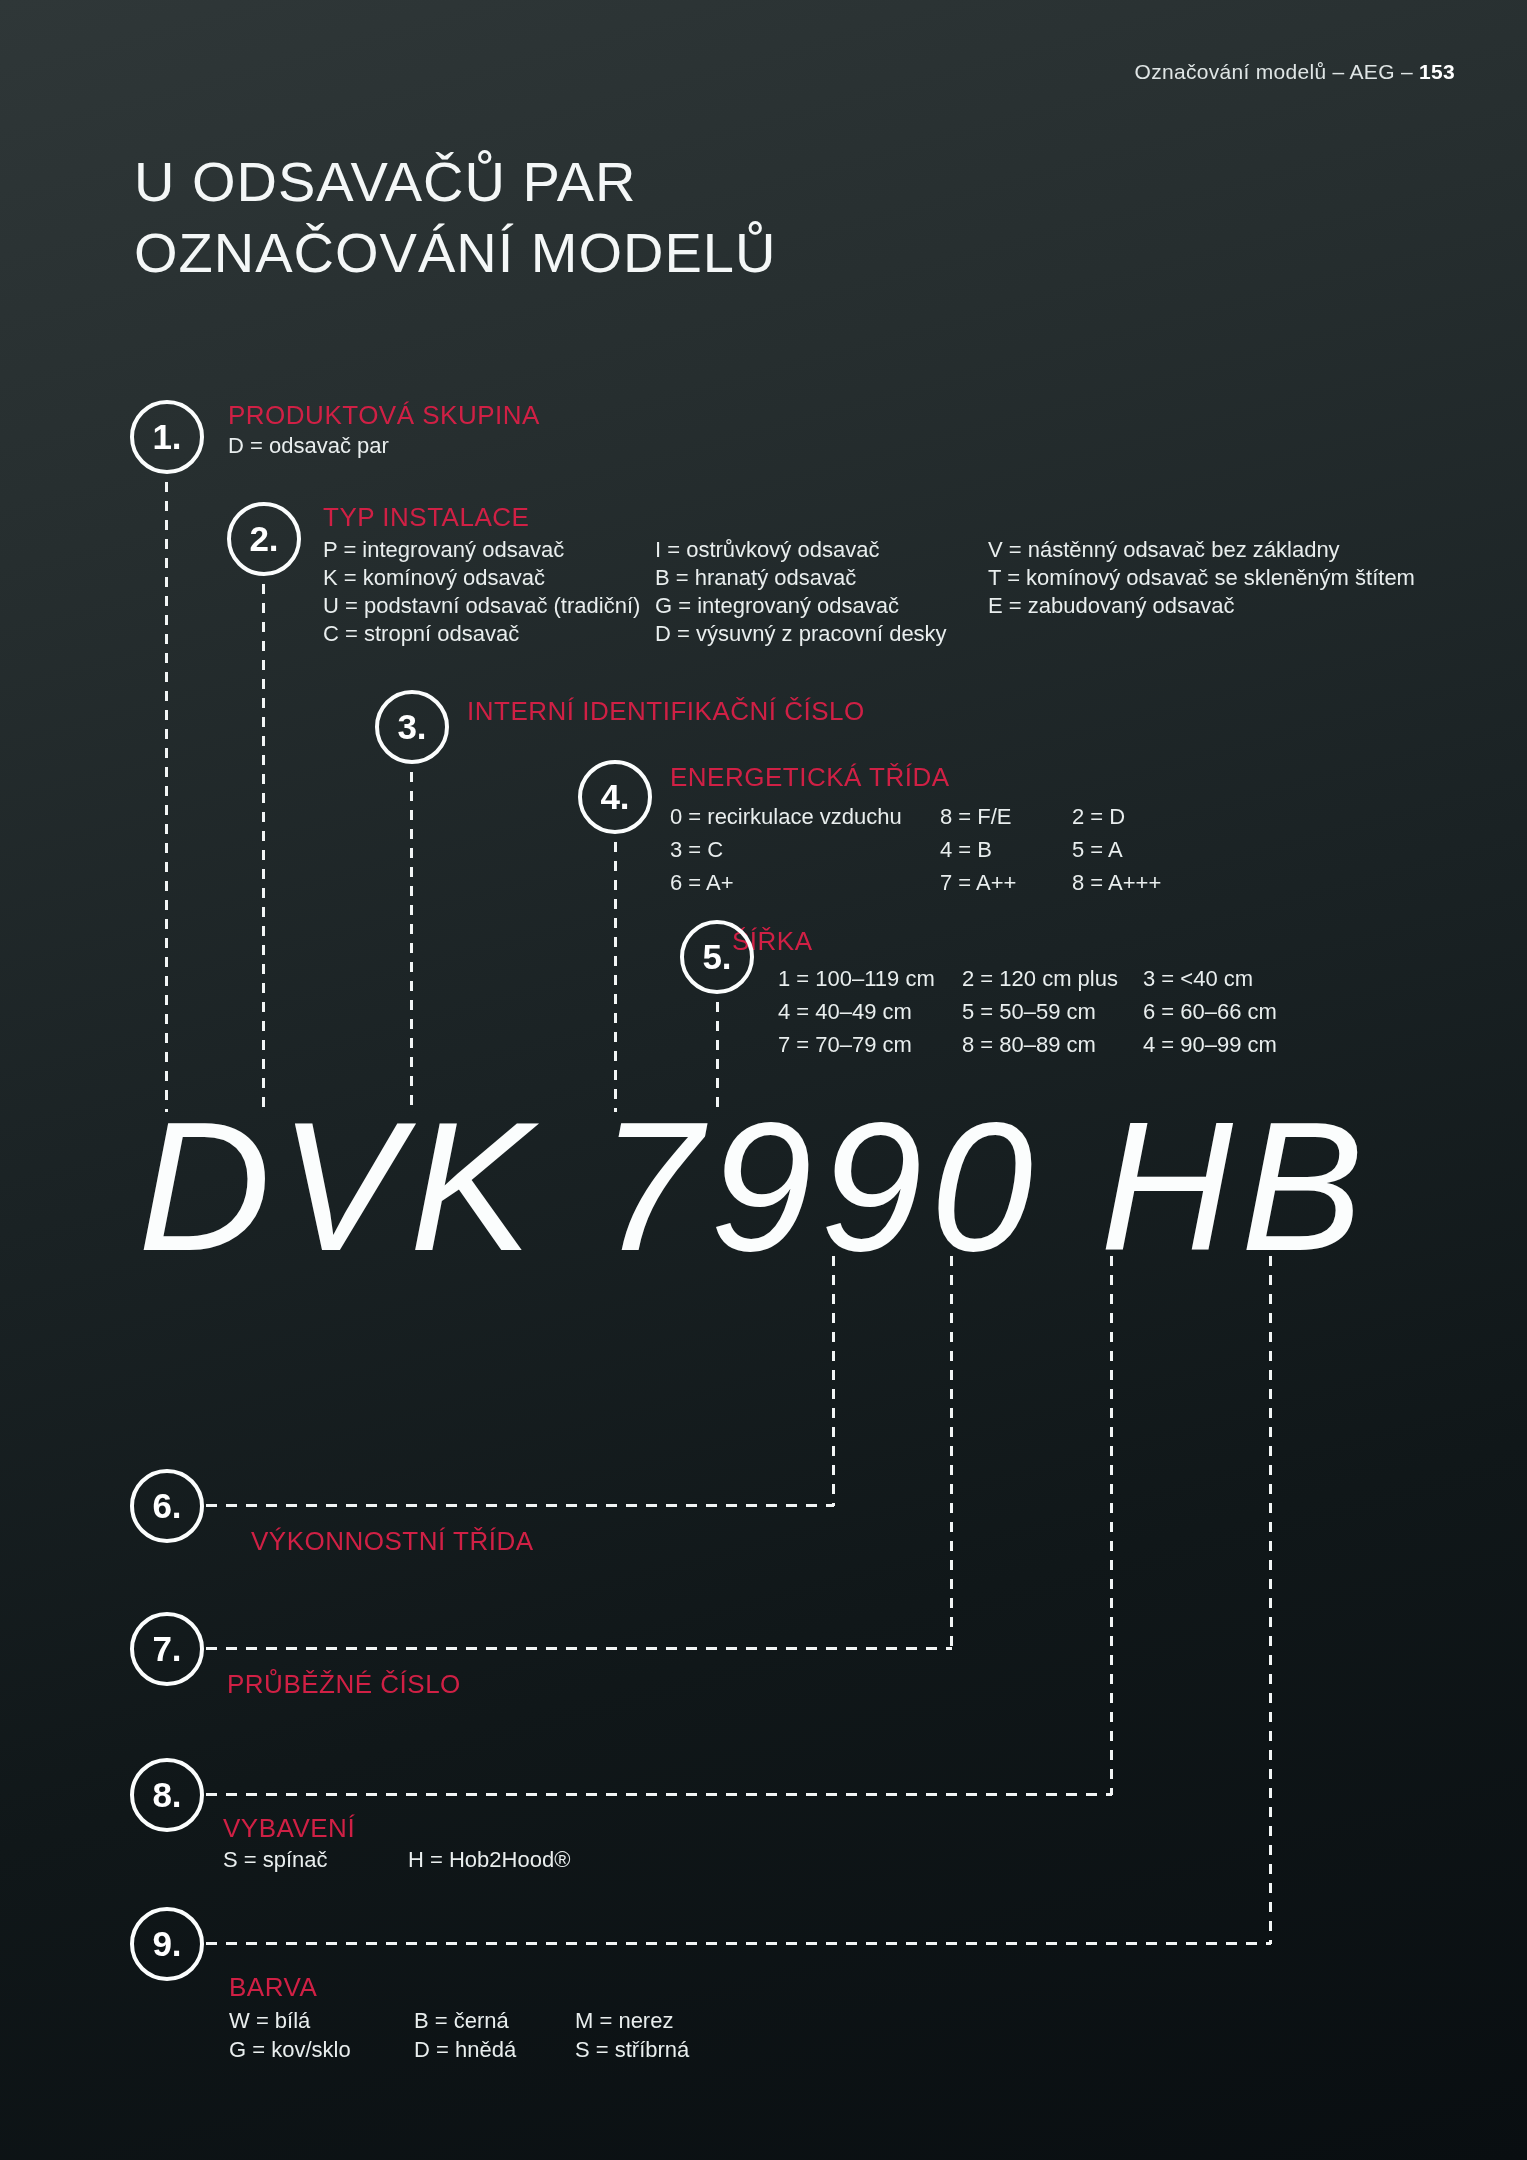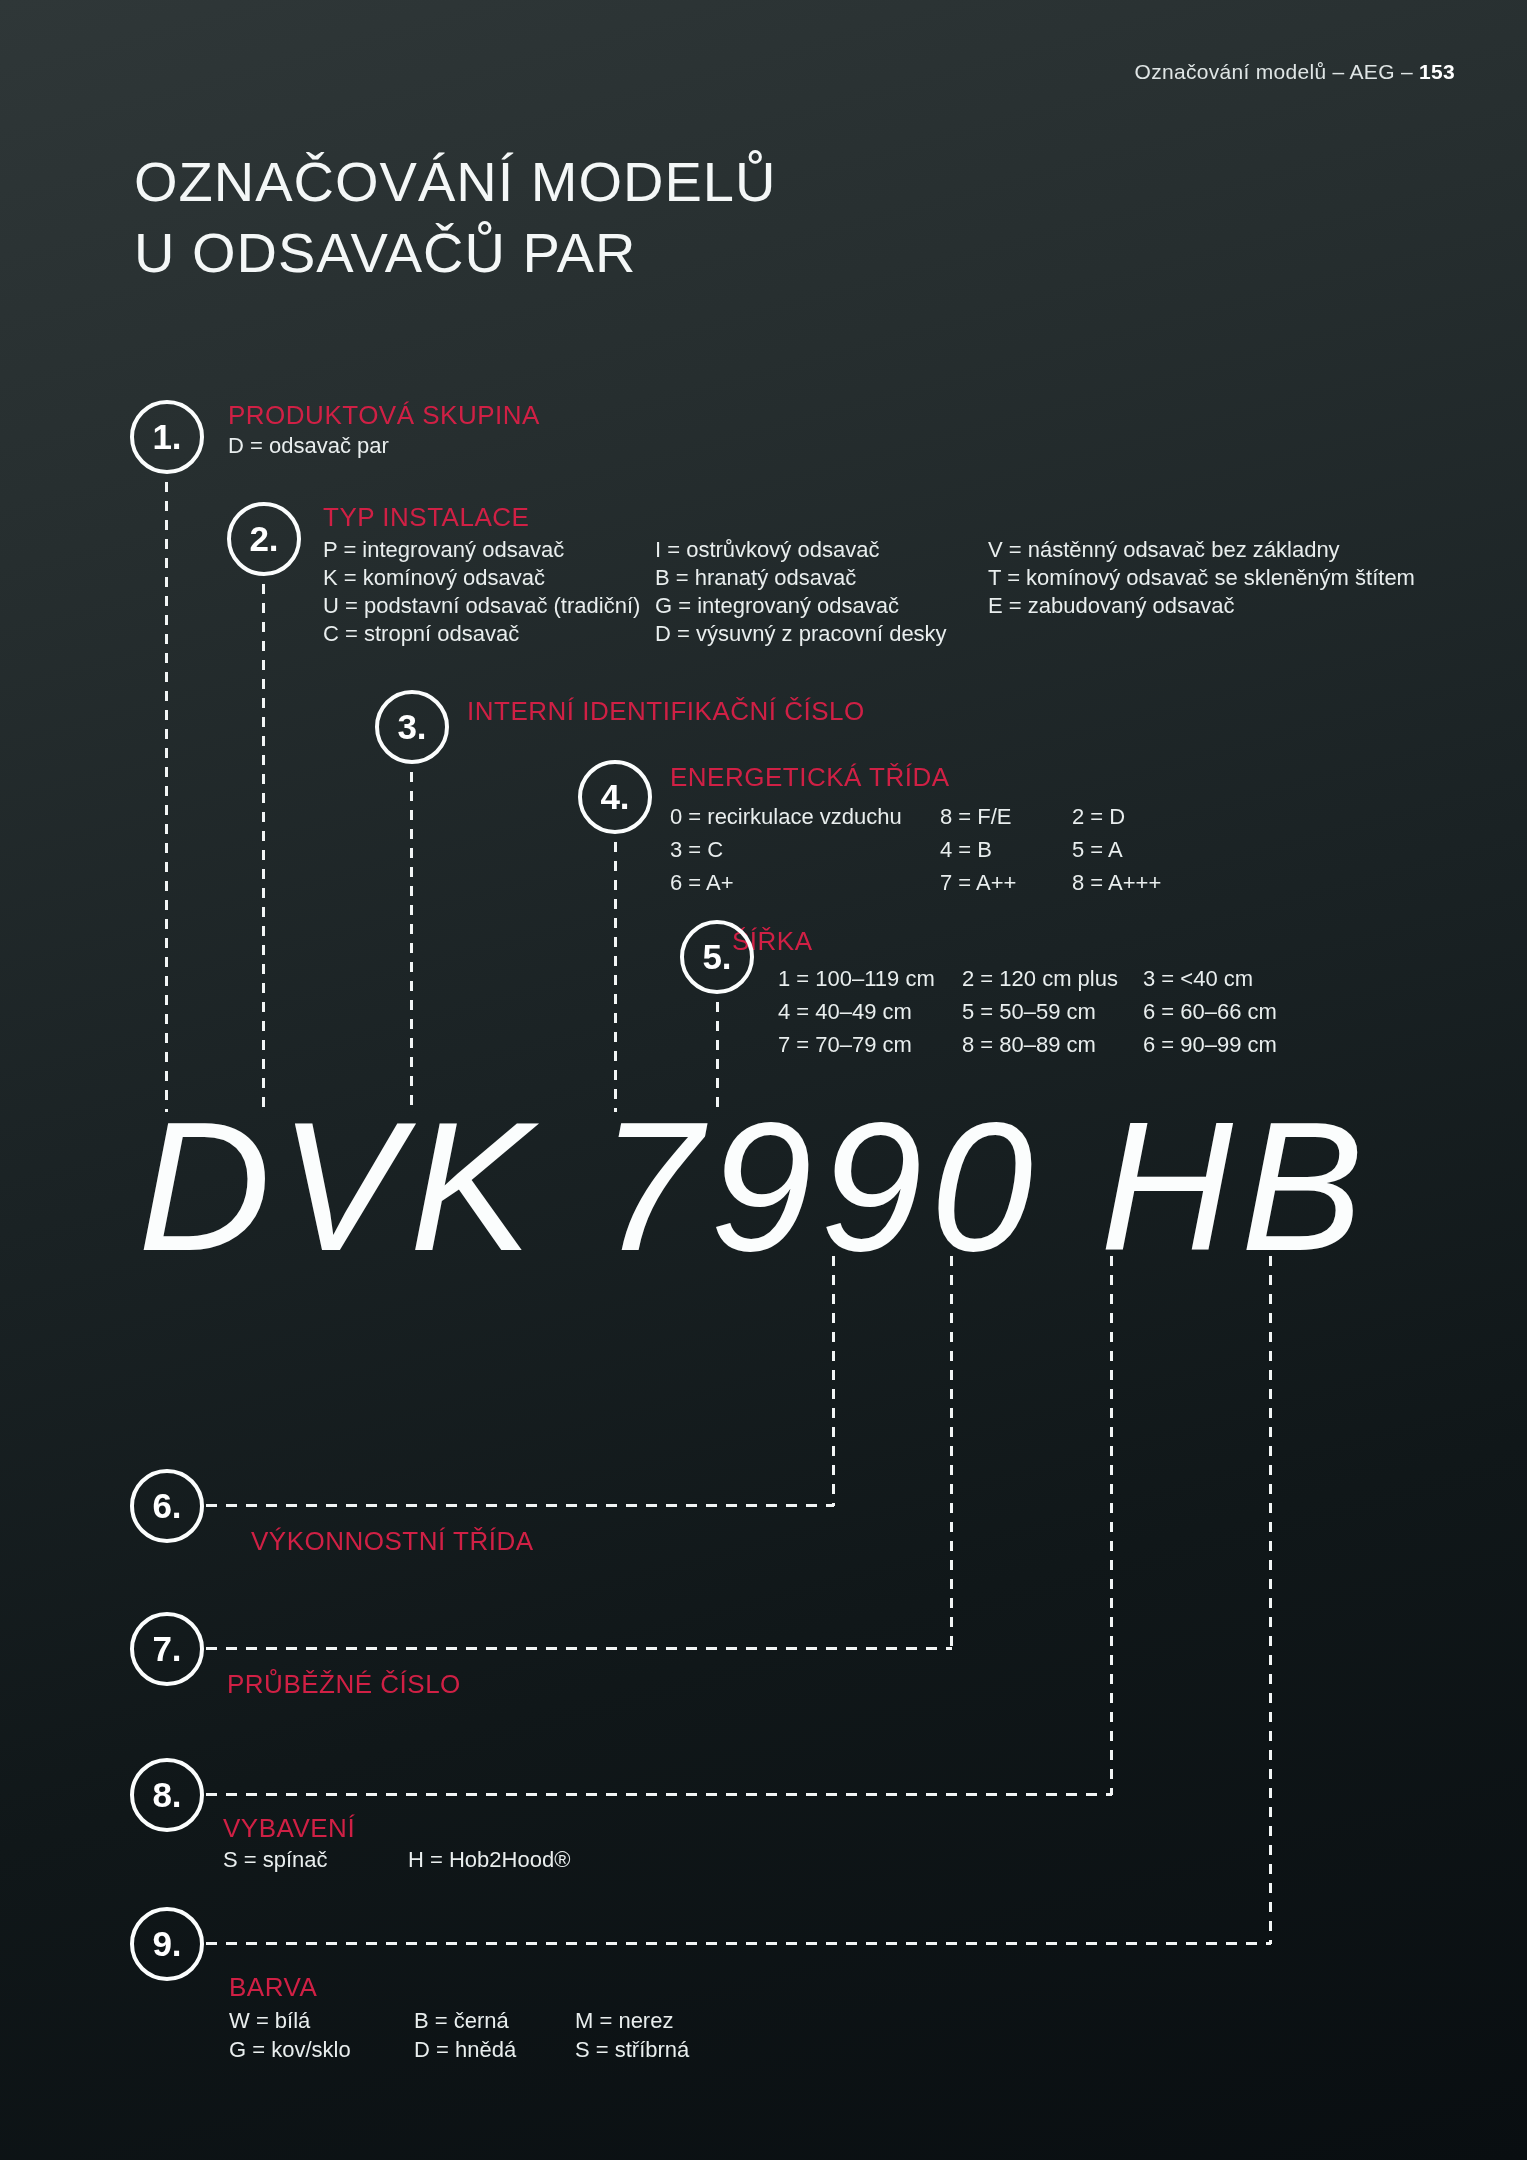--- a/index.html
+++ b/index.html
@@ -56,22 +56,22 @@
 </head>
 <body>
 
 <div id="page">
 
   <div class="hdr">
     <span>Označování modelů – AEG – </span><b>153</b>
   </div>
 
   <div class="title">
+    <div>U ODSAVAČŮ PAR</div>
     <div>OZNAČOVÁNÍ MODELŮ</div>
-    <div>U ODSAVAČŮ PAR</div>
   </div>
 
   <div class="vline" style="left:165px;top:482px;height:630px;"></div>
   <div class="vline" style="left:262px;top:584px;height:528px;"></div>
   <div class="vline" style="left:410px;top:772px;height:340px;"></div>
   <div class="vline" style="left:614px;top:842px;height:270px;"></div>
   <div class="vline" style="left:716px;top:1002px;height:110px;"></div>
 
   <div class="vline" style="left:832px;top:1256px;height:250px;"></div>
   <div class="hline" style="left:206px;top:1504px;width:628px;"></div>
@@ -147,21 +147,21 @@
     <div>7 = 70–79 cm</div>
   </div>
   <div class="col lh33" style="left:962px;top:962px;">
     <div>2 = 120 cm plus</div>
     <div>5 = 50–59 cm</div>
     <div>8 = 80–89 cm</div>
   </div>
   <div class="col lh33" style="left:1143px;top:962px;">
     <div>3 = &lt;40 cm</div>
     <div>6 = 60–66 cm</div>
-    <div>6 = 90–99 cm</div>
+    <div>4 = 90–99 cm</div>
   </div>
 
   <div class="model">DVK 7990 HB</div>
 
   <div class="circle" style="left:130px;top:1469px;">
       <span>6.</span>
     </div>
   <div class="lbl" style="left:227px;top:1526px;margin-left:24px;">VÝKONNOSTNÍ TŘÍDA</div>
 
   <div class="circle" style="left:130px;top:1612px;">

